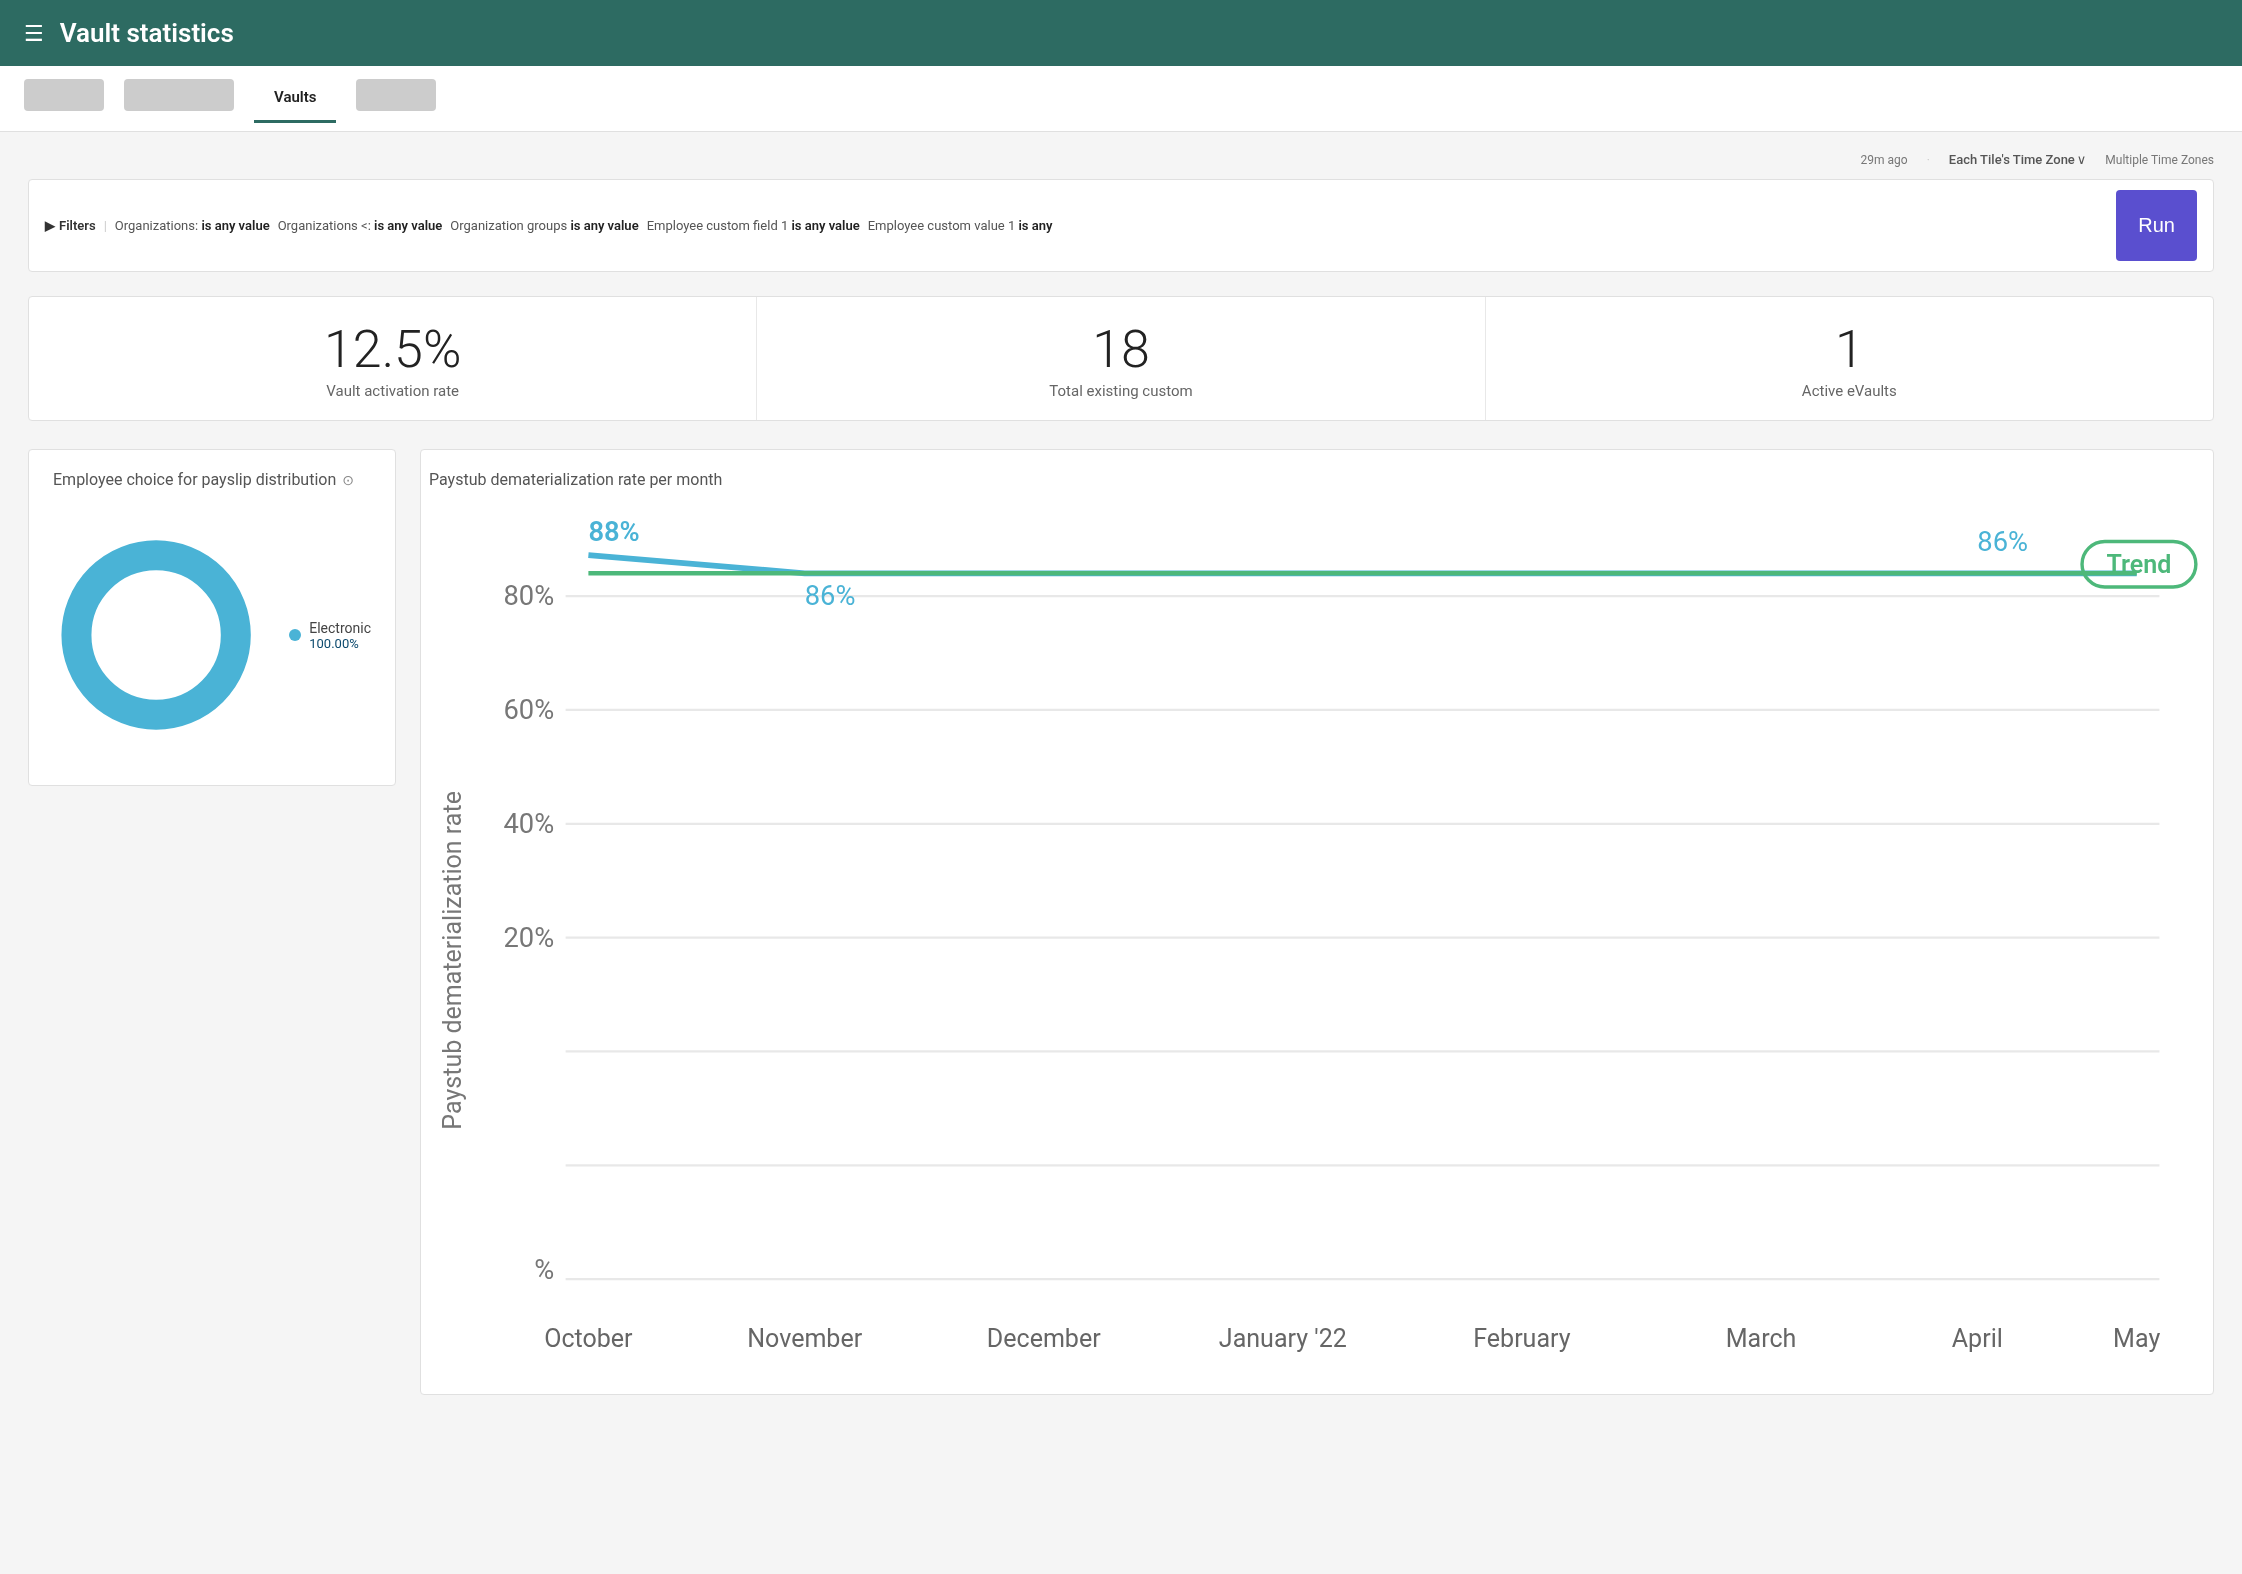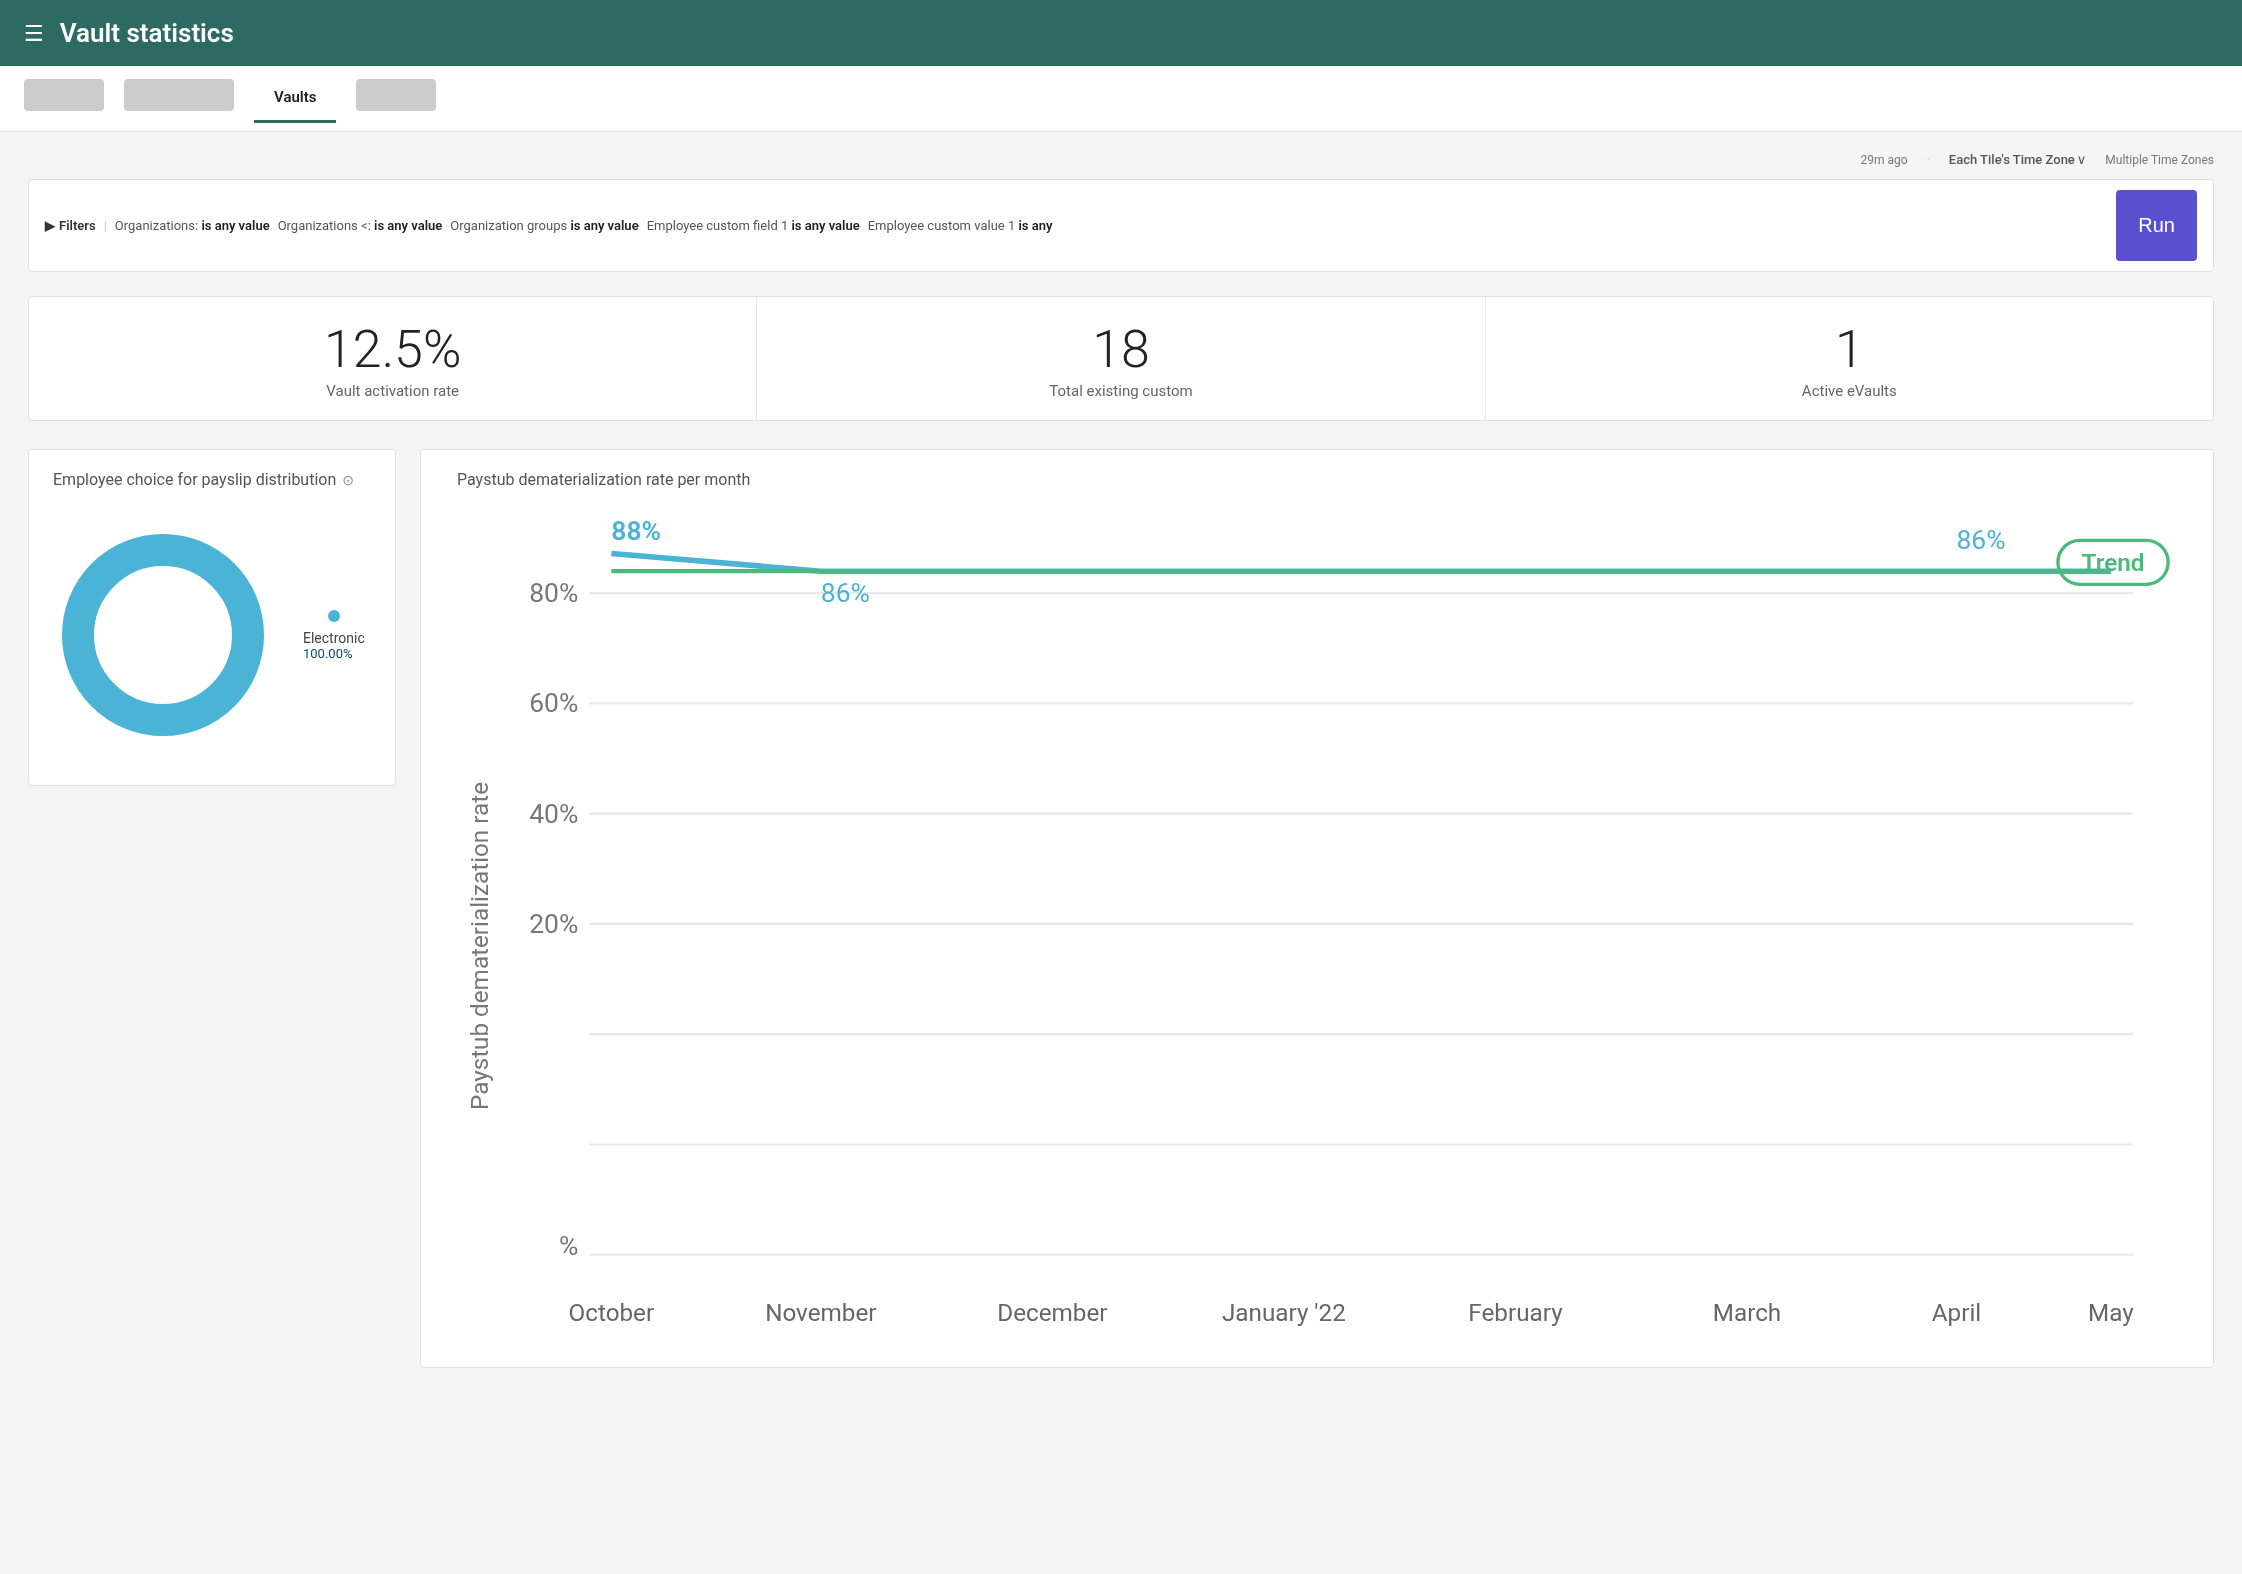--- a/index.html
+++ b/index.html
@@ -154,35 +154,34 @@
       gap: 30px;
       padding: 20px 0;
     }
     .donut-svg { width: 220px; height: 220px; }
     .legend-item {
       display: flex;
       align-items: center;
       gap: 8px;
       font-size: 14px;
       color: #444;
-      flex-direction: column;
     }
     .legend-dot {
       width: 12px;
       height: 12px;
       border-radius: 50%;
       background: #4ab3d6;
     }
 
     
     .line-section {
       background: white;
       border: 1px solid #e0e0e0;
       border-radius: 4px;
-      padding: 20px 36px;
+      padding: 20px 8px;
       flex: 1;
     }
     .chart-svg-container {
       position: relative;
       width: 100%;
     }
   </style>
 </head>
 <body>
 

